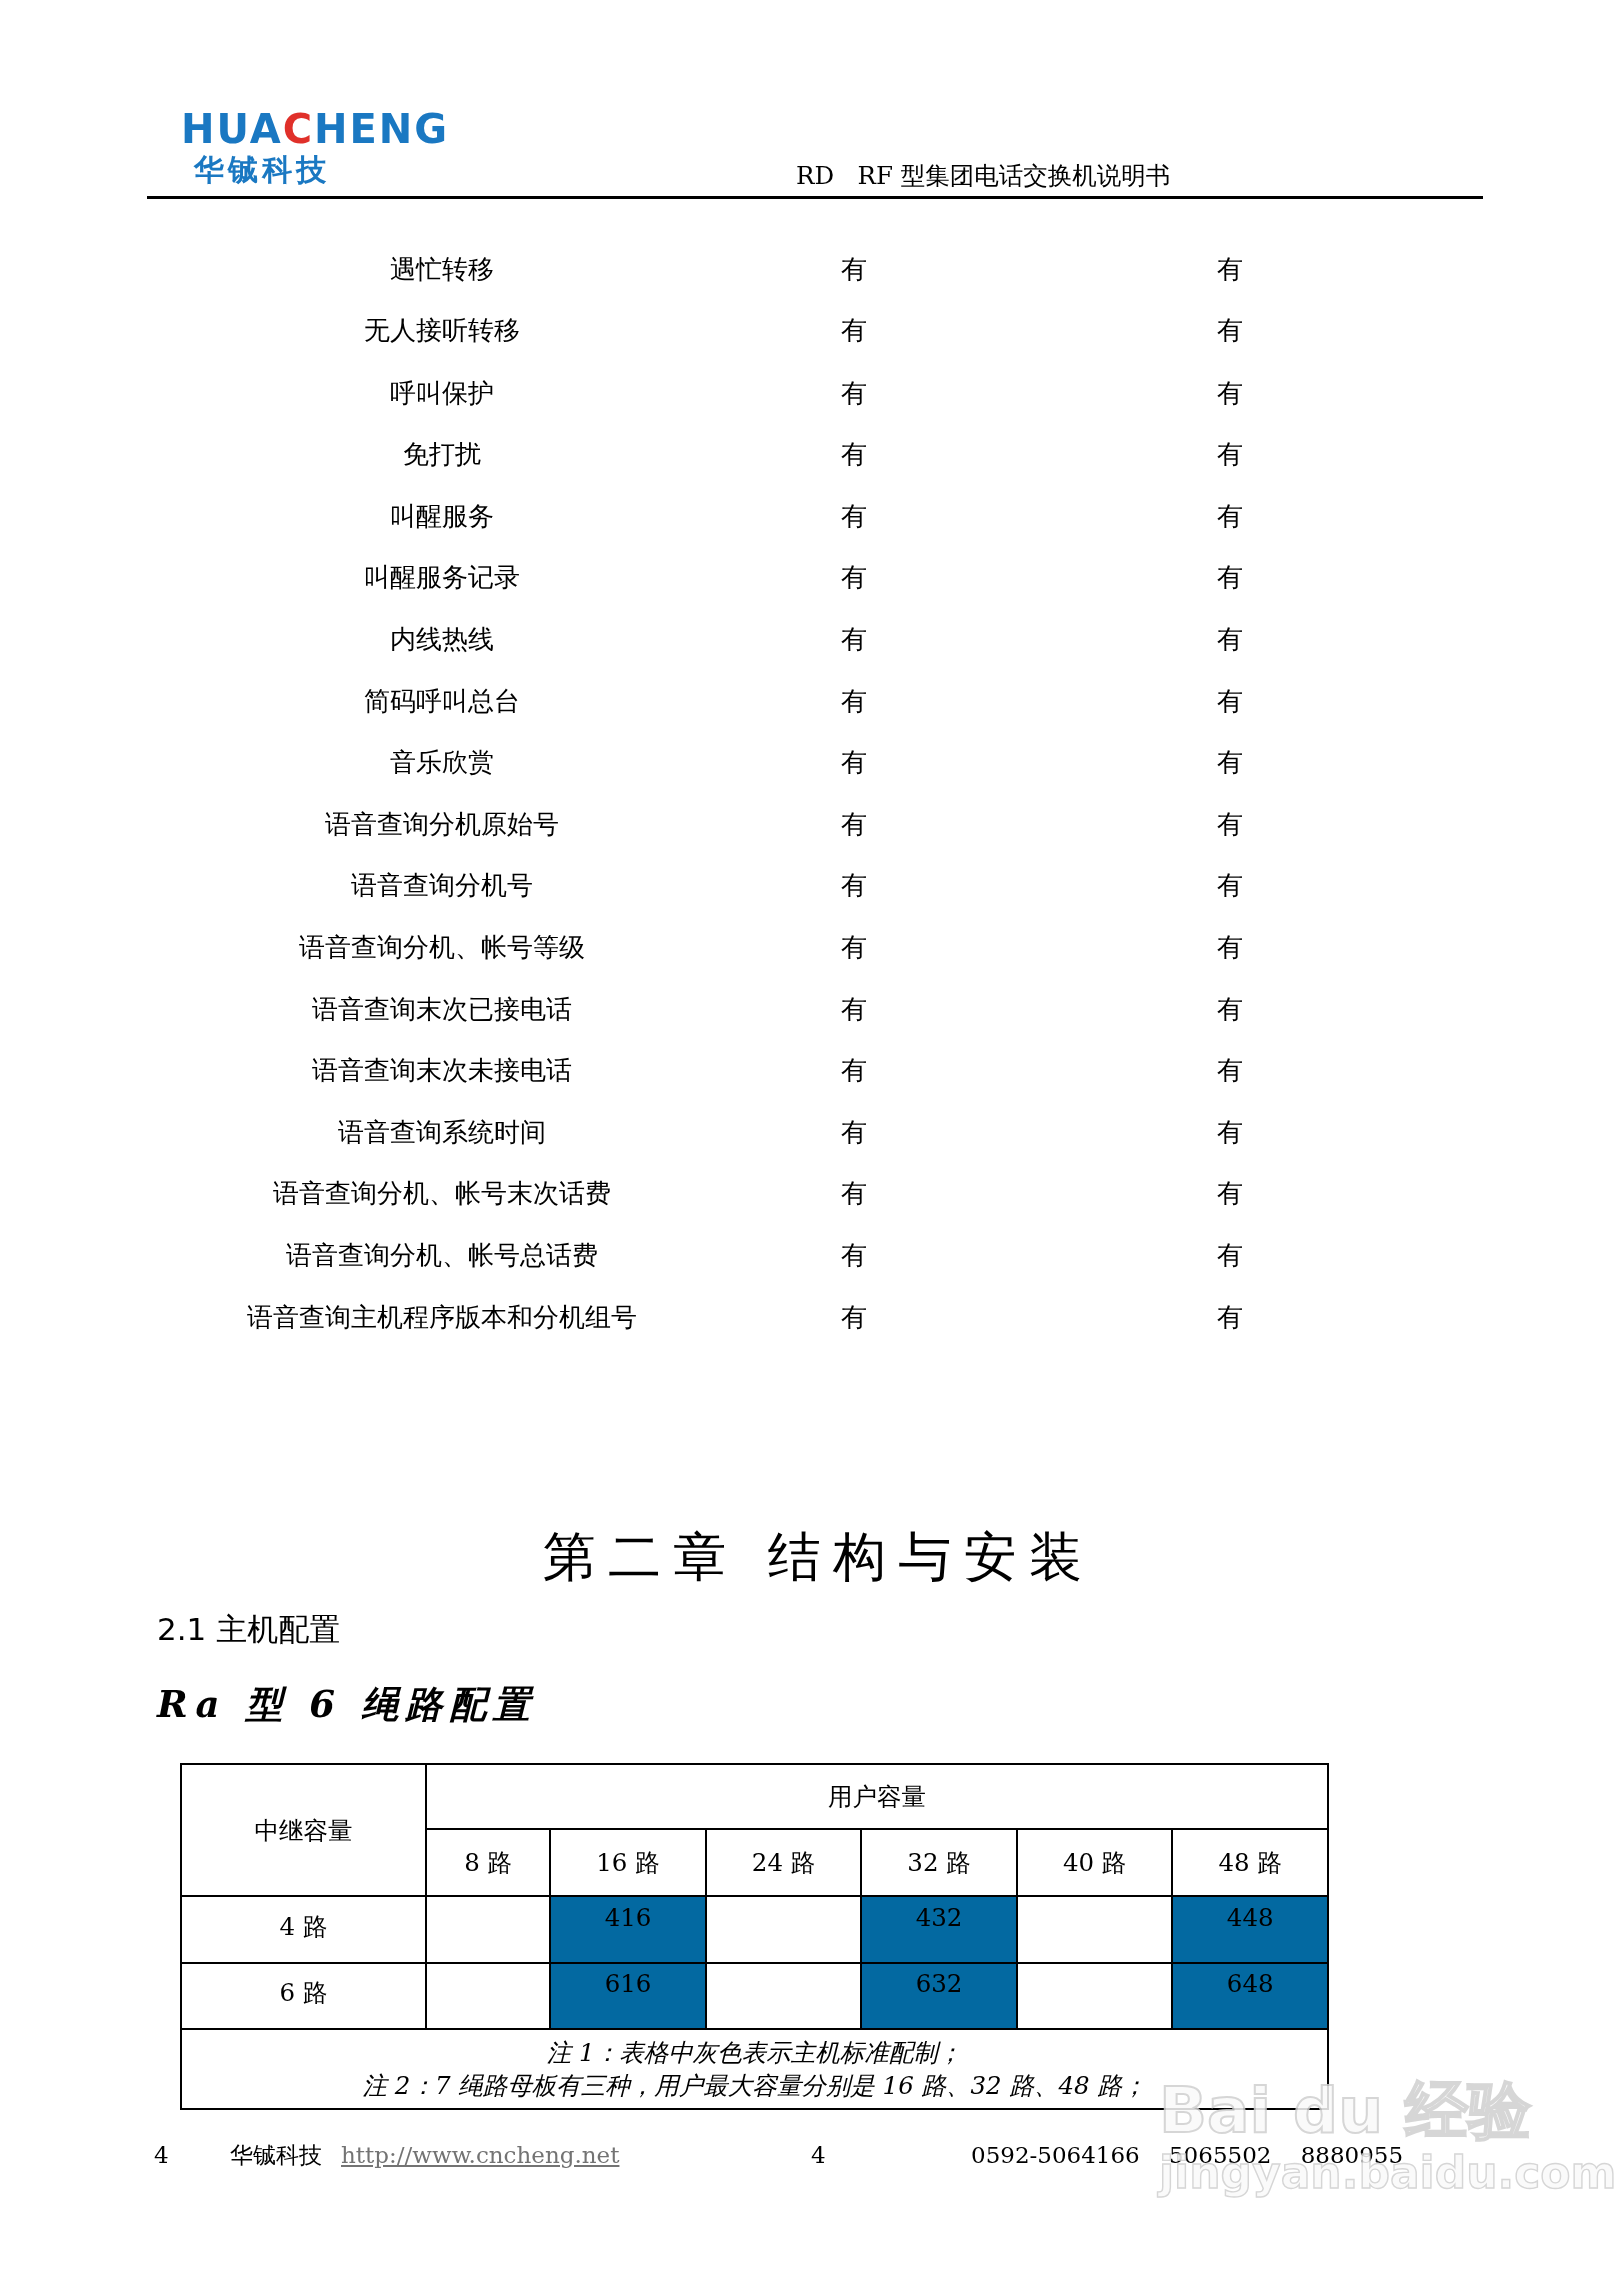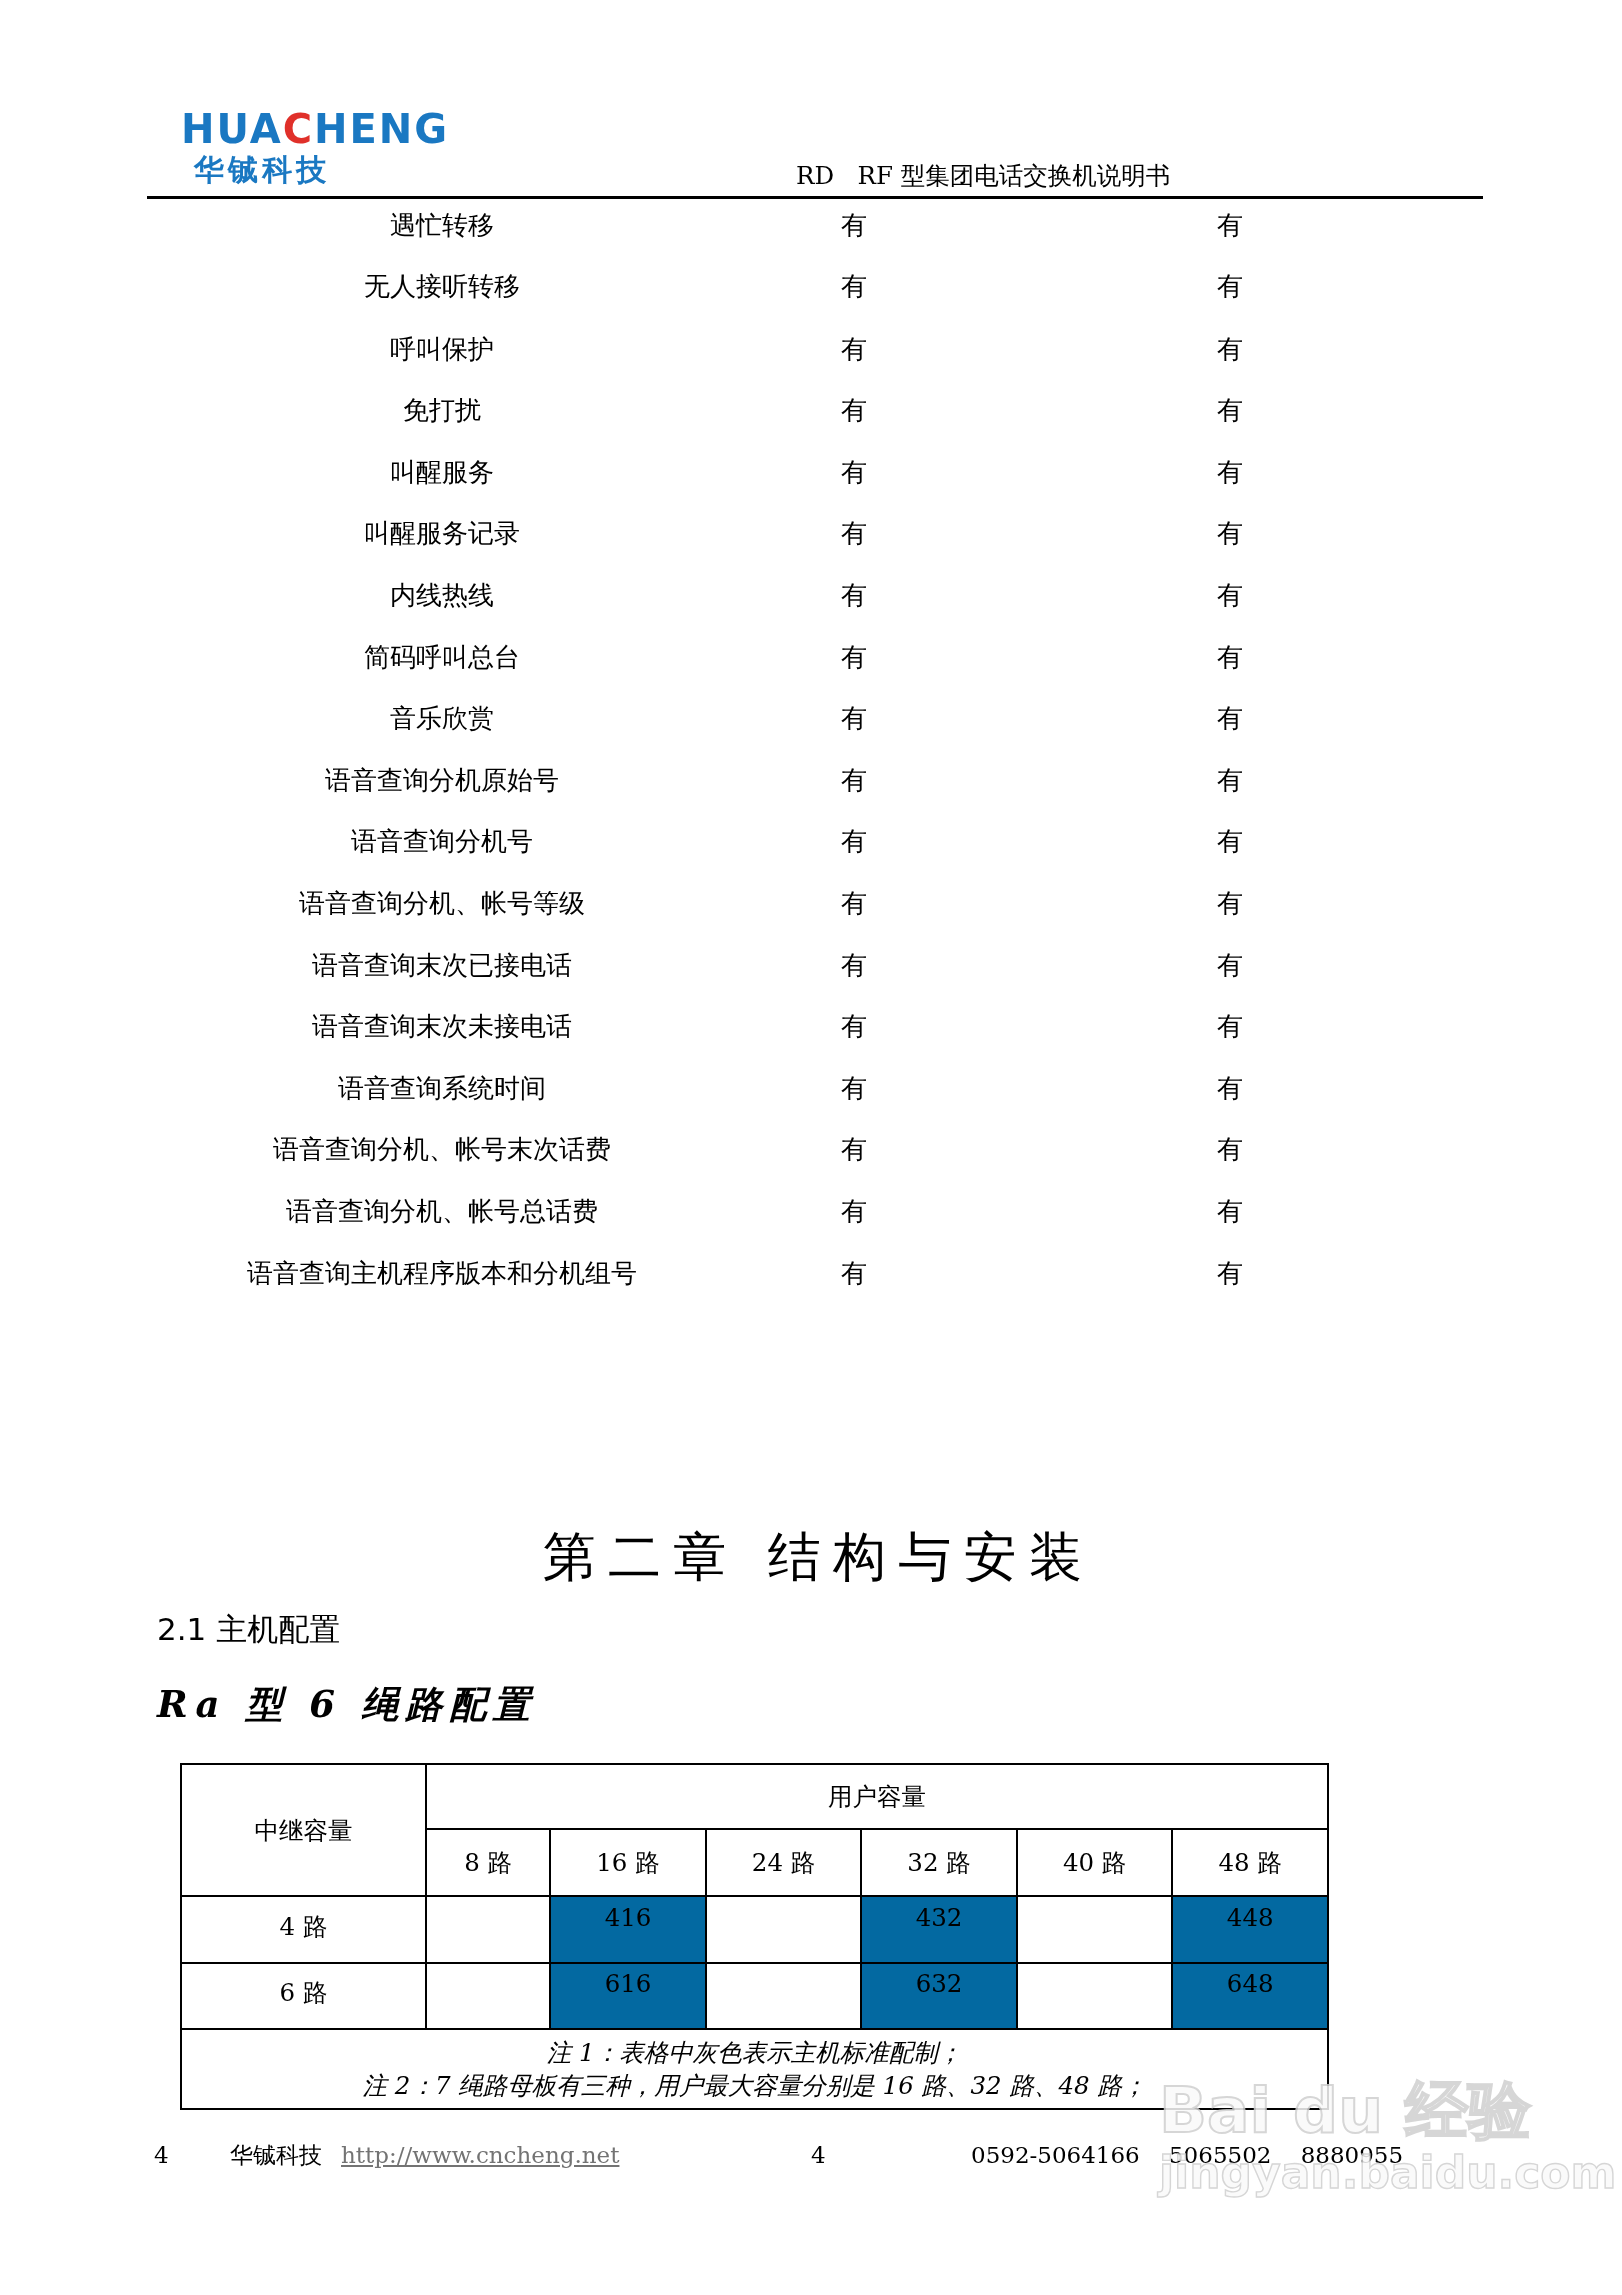--- a/index.html
+++ b/index.html
@@ -8,21 +8,21 @@
   .abs { position:absolute; }
   .logo-en { left:157px; top:109px; font-family:"DejaVu Sans","Liberation Sans",sans-serif;
              font-weight:bold; font-size:40px; letter-spacing:2px; color:#1a78c2; line-height:1;margin-left:24px; }
   .logo-en .accent { color:#e0302a; }
   .logo-cn { left:194px; top:155px; font-family:"DejaVu Sans","Liberation Sans",sans-serif;
              font-weight:bold; font-size:30px; letter-spacing:4.1px; color:#1a78c2; line-height:1; }
   .doc-title { left:796px; top:164px; font-size:24.5px; line-height:1; white-space:pre; }
   .header-rule { left:147px; top:196px; width:1336px; height:2.7px; background:#000; }
 
   .feature-list { left:0; top:0; width:1622px; }
-  .feature-row { position:absolute; left:0; width:1622px; height:41px; font-size:26px; line-height:41px; }
+  .feature-row { position:absolute; left:0; width:1622px; height:41px; font-size:26px; line-height:41px;margin-top:44px; }
   .feature-row .c { position:absolute; top:0; transform:translateX(-50%); white-space:nowrap; }
   .feature-row .c1 { left:442px; }
   .feature-row .c2 { left:854px; }
   .feature-row .c3 { left:1230px; }
 
   .chapter-title { left:0; width:1637px; text-align:center; top:1530px; font-size:53px;
                    letter-spacing:12.3px; line-height:1; font-family:"DejaVu Sans","Liberation Sans",sans-serif; }
   .section-title { left:157px; top:1614px; font-size:31px; line-height:1;
                    font-family:"DejaVu Sans","Liberation Sans",sans-serif; }
   .sub-title { left:157px; top:1686px; font-size:37px; line-height:1; font-style:italic; font-weight:bold;

